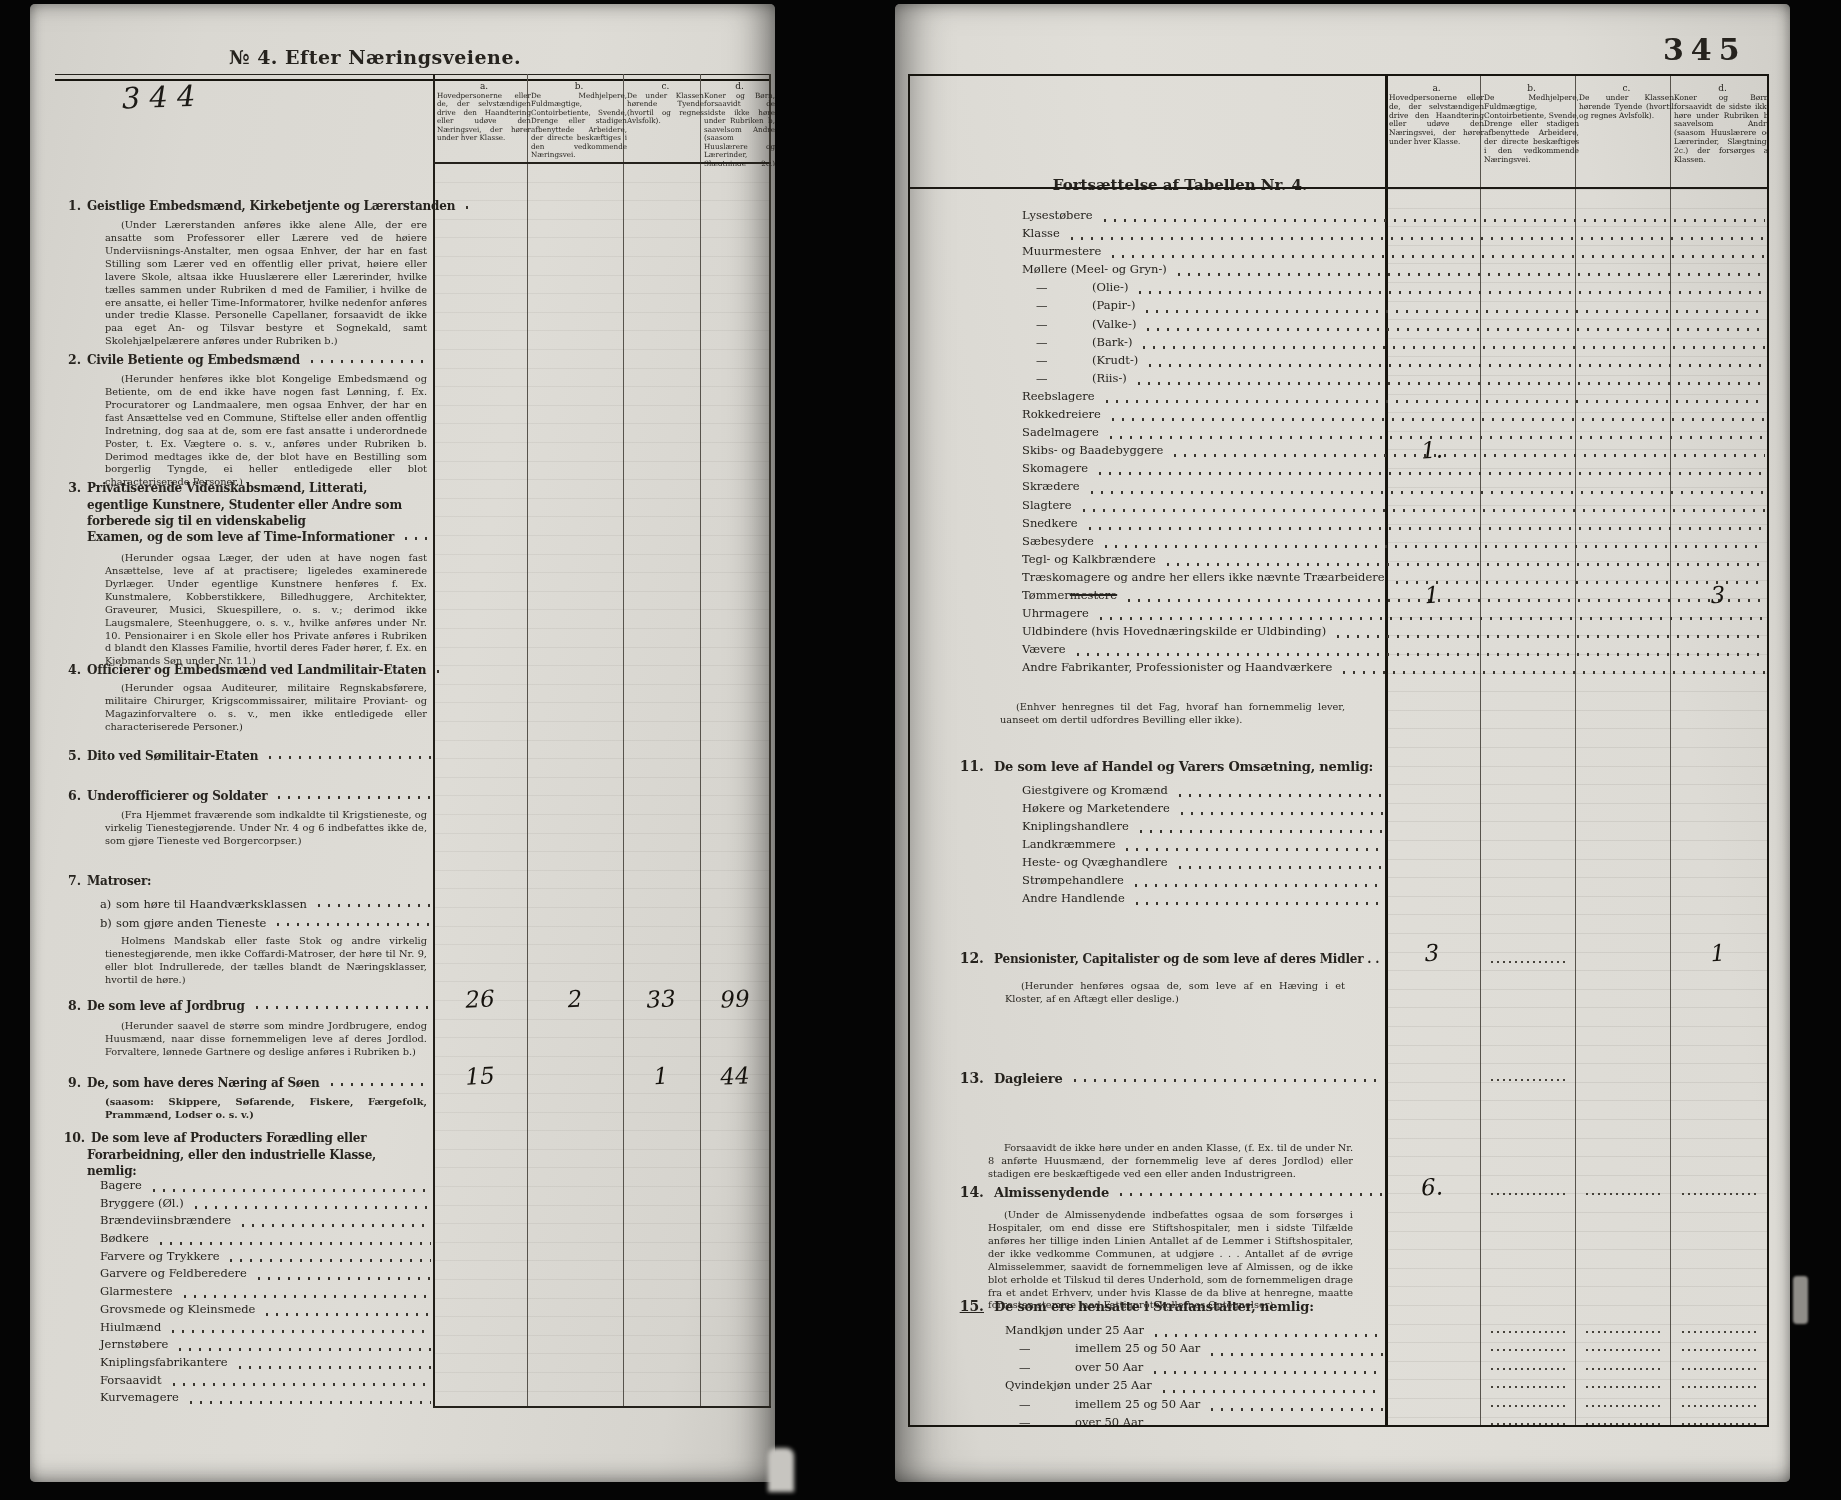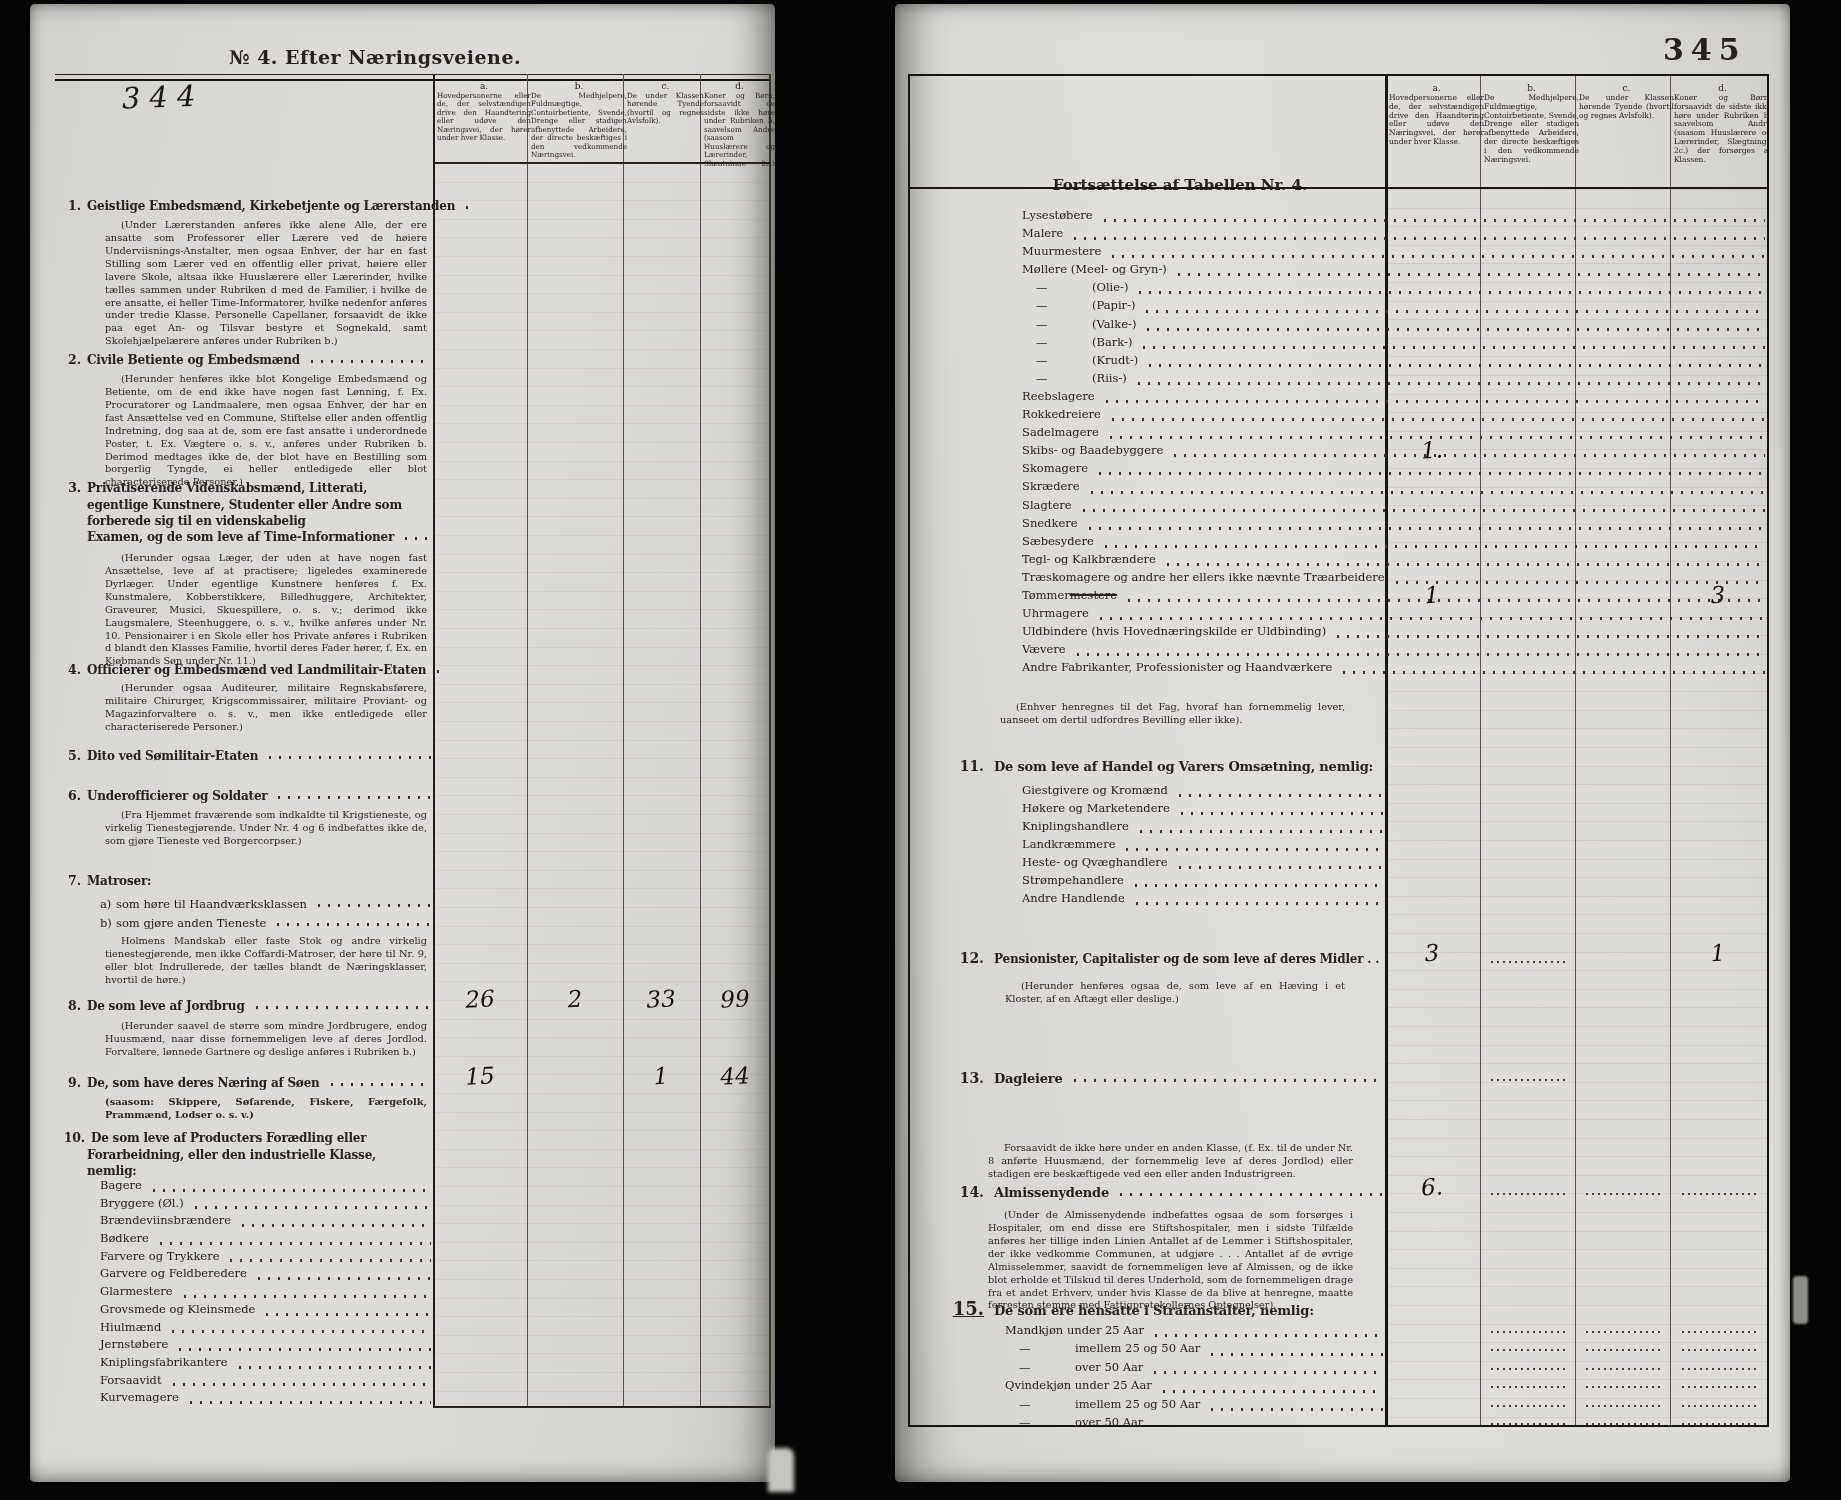--- a/index.html
+++ b/index.html
@@ -290,21 +290,21 @@
 
           <span>Lysestøbere</span>
 
           <span class="leader"></span>
           <span class="hw" style="left:410px;"></span>
           <span class="hw" style="left:696px;"></span>
         </div>
 
         <div class="trow">
 
-          <span>Malere</span>
+          <span>Klasse</span>
 
           <span class="leader"></span>
           <span class="hw" style="left:410px;"></span>
           <span class="hw" style="left:696px;"></span>
         </div>
 
         <div class="trow">
 
           <span>Muurmestere</span>
 
@@ -587,21 +587,21 @@
       <span class="htitle" style="font-size:13px;">Almissenydende</span>
       <span class="leader"></span>
     </div>
     <span class="hw" style="left:522px;top:1098px;">6.</span>
     <div class="dotcell" style="left:617px;top:1116px;"></div>
     <div class="dotcell" style="left:712px;top:1116px;"></div>
     <div class="dotcell" style="left:808px;top:1116px;"></div>
     <div class="note" style="left:78px;top:1133px;width:365px;">(Under de Almissenydende indbefattes ogsaa de som forsørges i Hospitaler, om end disse ere Stiftshospitaler, men i sidste Tilfælde anføres her tillige inden Linien Antallet af de Lemmer i Stiftshospitaler, der ikke vedkomme Communen, at udgjøre . . . Antallet af de øvrige Almisselemmer, saavidt de fornemmeligen leve af Almissen, og de ikke blot erholde et Tilskud til deres Underhold, som de fornemmeligen drage fra et andet Erhverv, under hvis Klasse de da blive at henregne, maatte forresten stemme med Fattigprotokollernes Optegnelser).</div>
 
     <div class="hrow" style="left:30px;top:1222px;width:445px;">
-      <span class="hnum" style="width:44px;margin-right:10px;font-size:18px;text-decoration:underline;">15.</span>
+      <span class="hnum" style="width:44px;margin-right:10px;font-size:14px;text-decoration:underline;">15.</span>
       <span class="htitle" style="font-size:13px;">De som ere hensatte i Strafanstalter, nemlig:</span>
     </div>
     <div class="s15-items">
 
         <div class="trow">
 
           <span>Mandkjøn under 25 Aar</span>
           <span class="leader"></span>
           <span class="dotcell" style="left:522px;"></span>
           <span class="dotcell" style="left:617px;"></span>

